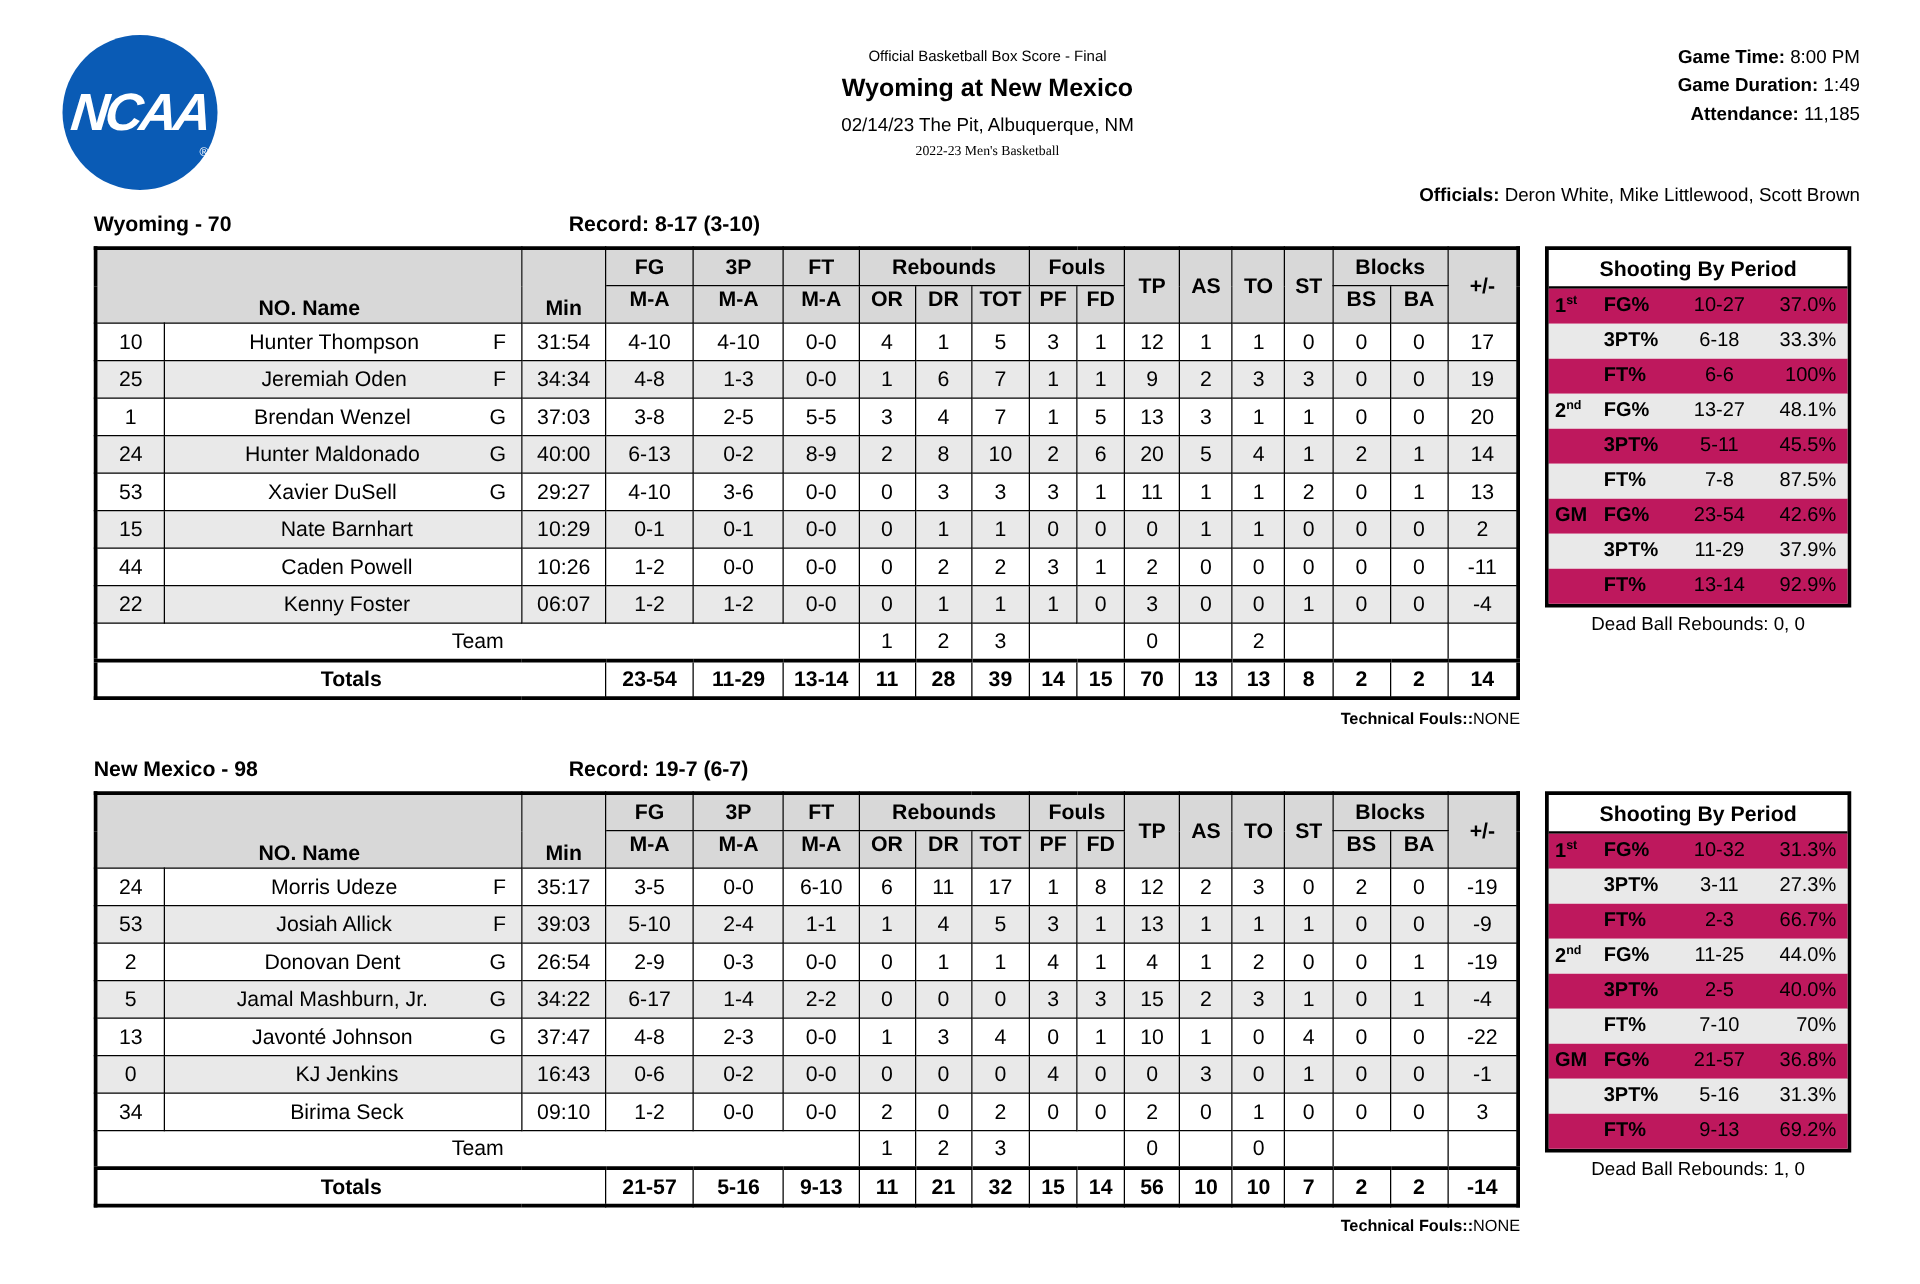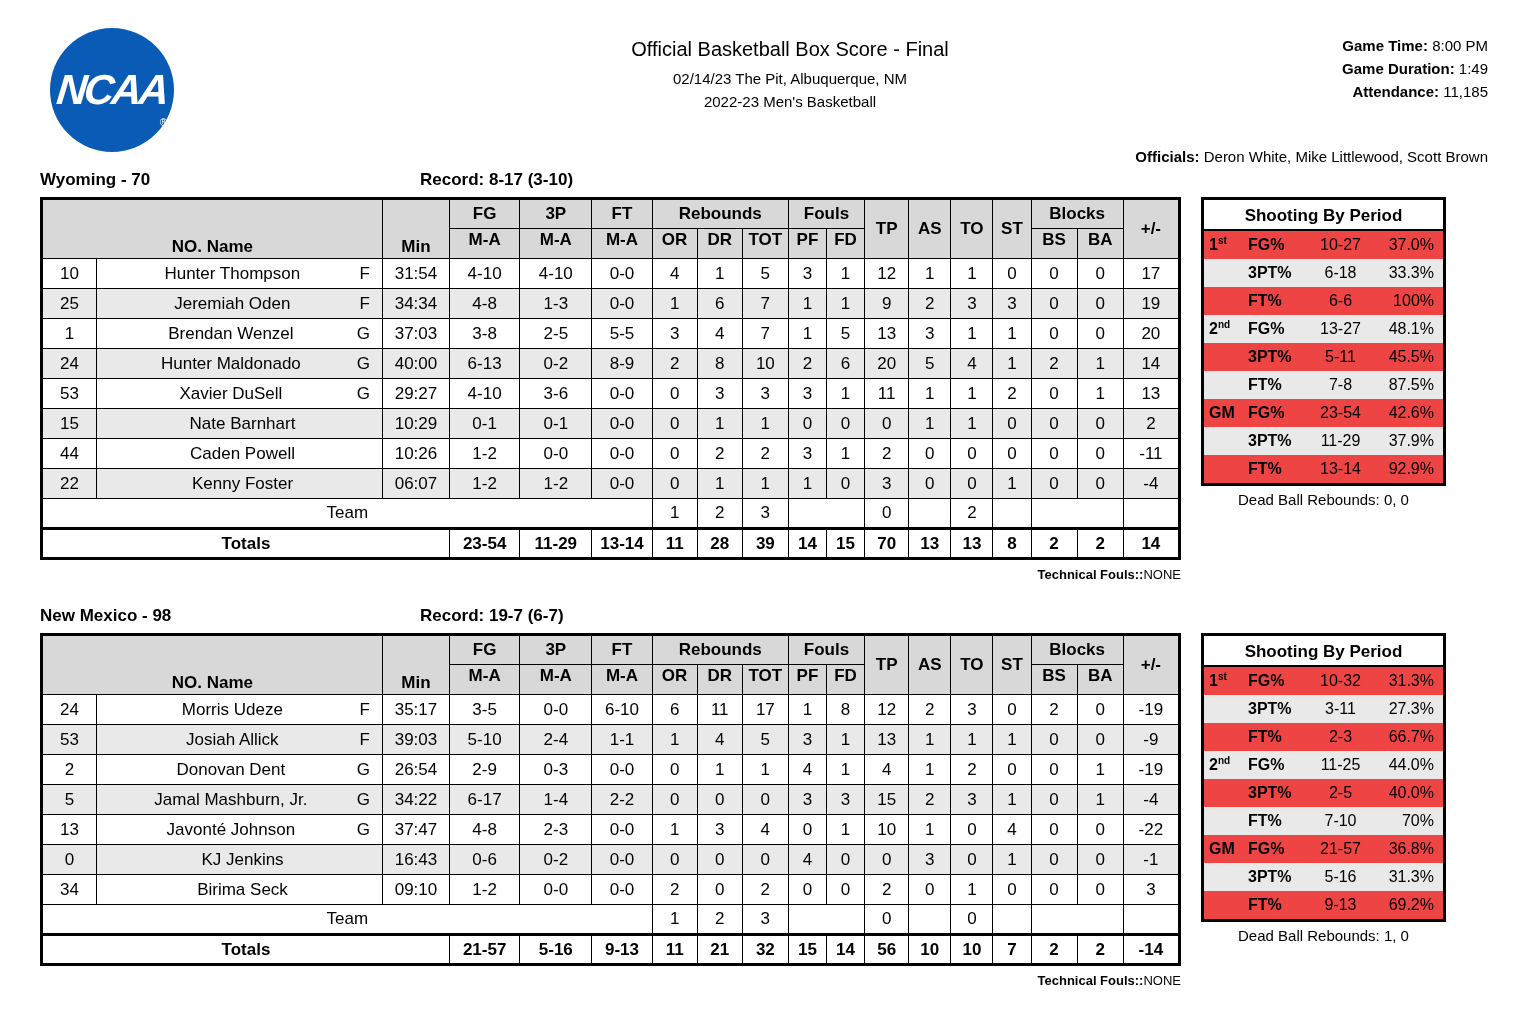--- a/index.html
+++ b/index.html
@@ -14,31 +14,31 @@
     position:absolute; left:50px; top:28px; width:124px; height:124px;
     border-radius:50%; background:var(--blue,#0a5bb5);
     display:flex; align-items:center; justify-content:center;
   }
   .logo-text {
     color:#fff; font-weight:bold; font-style:italic; font-size:42px;
     letter-spacing:-3px; transform:skewX(-6deg);
   }
   .logo-reg { position:absolute; right:7px; bottom:24px; color:#fff; font-size:10px; }
   .center-head { position:absolute; left:460px; top:38px; width:660px; text-align:center; }
-  .doc-title { font-size:20px; }
+  .doc-title { font-size:12px; }
   .matchup   { font-size:20px; font-weight:bold; margin-top:8px; }
   .venue     { font-size:15px; margin-top:9px; }
-  .season    { font-size:15px; margin-top:6px; }
+  .season    { font-size:11px; margin-top:6px;font-family:Liberation Serif, serif; }
   .right-head { position:absolute; right:48px; top:34px; text-align:right; font-size:15px; line-height:23px; }
   .right-head b { font-weight:bold; }
   .officials { position:absolute; right:48px; top:148px; text-align:right; font-size:15px; }
   .officials b { font-weight:bold; }
 
   
-  .main { padding-left:40px; }
+  .main { padding-left:75px; }
   .team-section + .team-section { margin-top:24px; }
   .team-head { position:relative; height:22px; margin-bottom:5px; font-size:17px; font-weight:bold; }
   .team-record { position:absolute; left:380px; top:0; }
   .cols { display:flex; align-items:flex-start; }
   .left-col { width:1141px; }
 
   table.box { border-collapse:collapse; table-layout:fixed; width:1141px; border:3px solid #000; }
   .box th, .box td {
     border:1px solid #000; text-align:center; font-size:17px;
     height:30px; padding:1px 2px; overflow:hidden; white-space:nowrap;
@@ -64,39 +64,40 @@
   .tech { width:1141px; text-align:right; margin-top:7px; font-size:13px; }
   .tech-label { font-weight:bold; }
 
   
   .right-col { margin-left:20px; width:245px; }
   .shoot-box { border:3px solid #000; background:#fff; }
   .shoot-title {
     font-weight:bold; text-align:center; font-size:17px;
     height:31px; line-height:31px; border-bottom:2px solid #000;
   }
-  .shoot-row { display:flex; align-items:center; height:28px; font-size:16px; background:#ef4444; }
+  .shoot-row { display:flex; align-items:center; height:28px; font-size:16px; background:#be185d; }
   .shoot-row.shade { background:var(--shade,#e9e9e9); }
   .sp-period { width:44px; font-weight:bold; padding-left:5px; text-align:left; }
   .sp-period sup { font-size:10px; }
   .sp-stat { width:58px; font-weight:bold; text-align:left; }
   .sp-ma   { flex:1; text-align:center; }
   .sp-pct  { width:68px; text-align:right; padding-right:9px; }
   .dead-ball { text-align:center; font-size:15px; margin-top:5px; }
 </style>
 </head>
 <body>
 
 <div class="top">
   <div class="logo">
     <span class="logo-text">NCAA</span>
     <span class="logo-reg">®</span>
   </div>
   <div class="center-head">
     <div class="doc-title">Official Basketball Box Score - Final</div>
+    <div class="matchup">Wyoming at New Mexico</div>
     <div class="venue">02/14/23 The Pit, Albuquerque, NM</div>
     <div class="season">2022-23 Men's Basketball</div>
   </div>
   <div class="right-head">
     <div><b>Game Time:</b> <span>8:00 PM</span></div>
     <div><b>Game Duration:</b> <span>1:49</span></div>
     <div><b>Attendance:</b> <span>11,185</span></div>
   </div>
   <div class="officials"><b>Officials:</b> <span>Deron White, Mike Littlewood, Scott Brown</span></div>
 </div>

